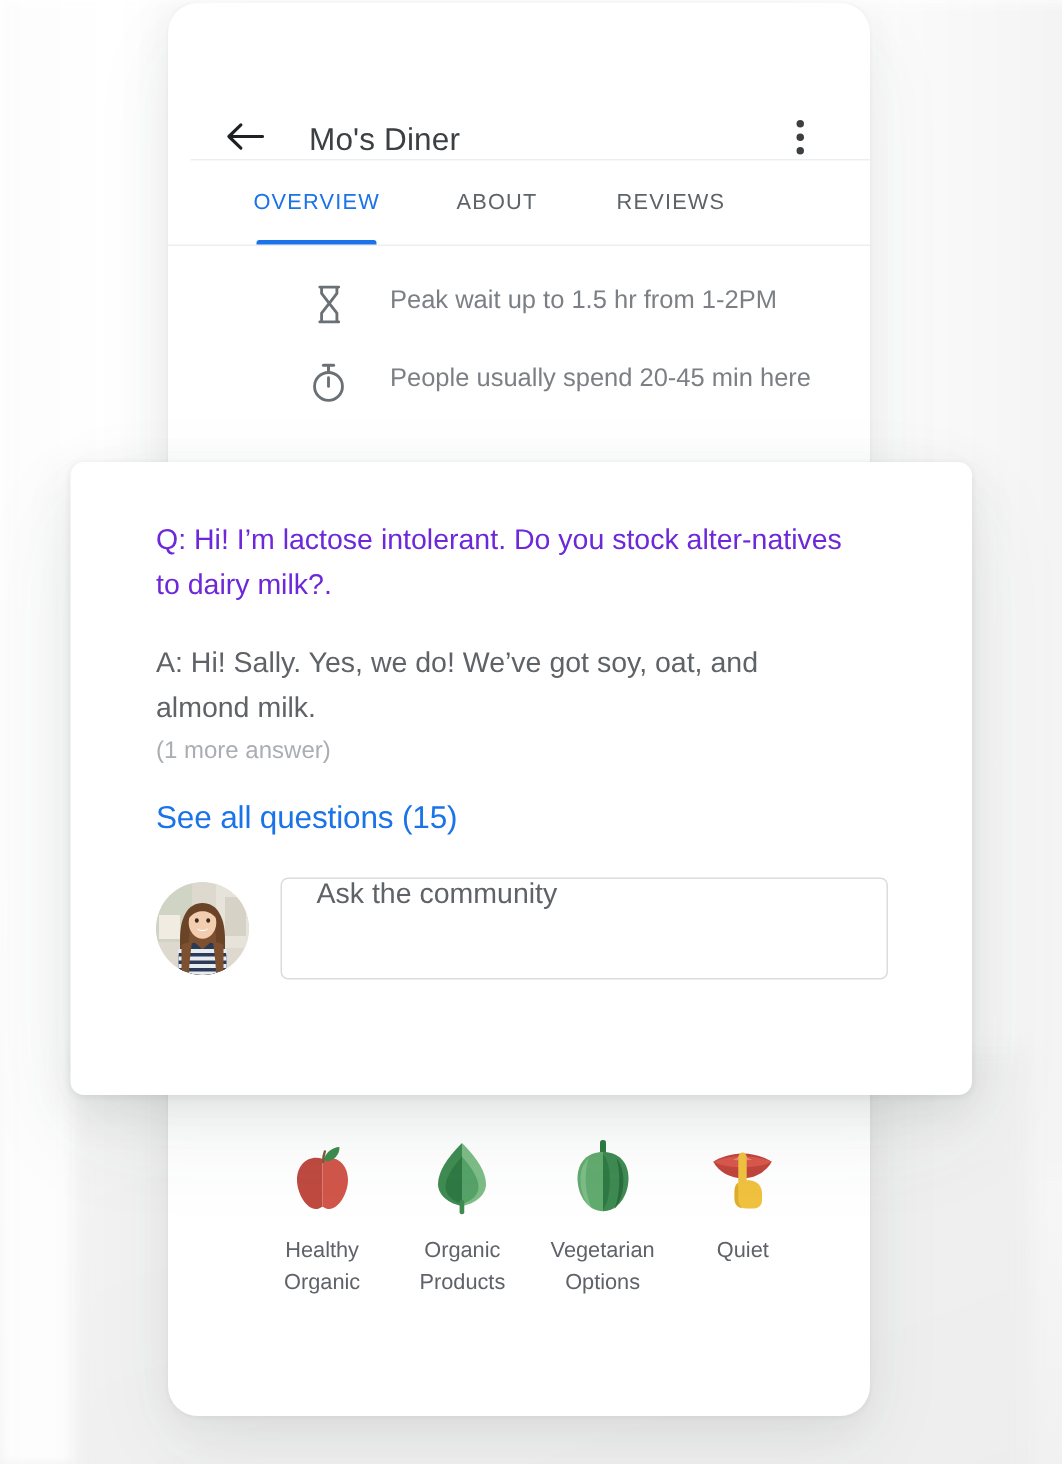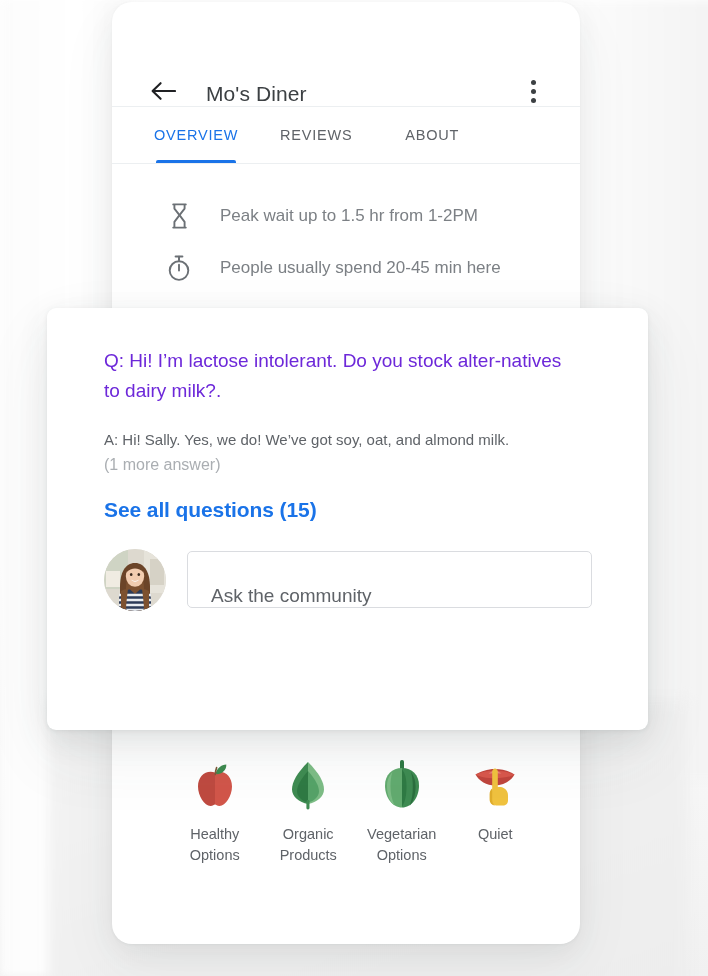--- a/index.html
+++ b/index.html
@@ -113,20 +113,21 @@
 
   
   .tab-bar {
     height: 57px;
     border-top: 1px solid #eceff1;
     display: flex;
     align-items: stretch;
     padding-left: 22px;
     box-sizing: border-box;
     position: relative;
+    margin-left: 15px;
   }
   .tab {
     position: relative;
     display: flex;
     align-items: center;
     justify-content: center;
     font-size: 14.5px;
     letter-spacing: 0.8px;
     color: #5f6368;
     padding: 0 20px;
@@ -148,23 +149,24 @@
   .tab-divider {
     height: 1px;
     background: #eceff1;
     margin: 0;
   }
 
   
   .info-list { padding: 26px 0 0 0; }
   .info-row {
     display: flex;
-    align-items: center;
+    align-items: flex-start;
     height: 52px;
     padding-left: 52px;
+    margin-left: 40px;
   }
   .info-icon {
     width: 30px;
     flex: 0 0 30px;
     display: flex;
     align-items: center;
     justify-content: center;
     color: #5f6368;
   }
   .info-text {
@@ -241,36 +243,36 @@
     margin: 0 0 27px 0;
   }
   .qa-q {
     font-size: 19px;
     line-height: 1.58;
     color: #6d28d9;
     margin: 0 0 22px 0;
     max-width: 460px;
   }
   .qa-a {
-    font-size: 15px;
+    font-size: 19px;
     line-height: 1.58;
     color: #5f6368;
     margin: 0;
     max-width: 460px;
   }
   .qa-more {
     font-size: 16px;
     line-height: 1.58;
     color: #aaaeb2;
     margin: 0;
   }
   .qa-link {
     display: inline-block;
     font-size: 21px;
-    font-weight: bold;
+    font-weight: normal;
     color: #1a73e8;
     margin-top: 21px;
     letter-spacing: -0.1px;
     cursor: pointer;
     text-decoration: none;
   }
   .ask-row {
     display: flex;
     align-items: center;
     margin-top: 27px;
@@ -280,25 +282,25 @@
     height: 62px;
     border-radius: 50%;
     flex: 0 0 62px;
     overflow: hidden;
     position: relative;
     background: #e8e6e0;
   }
   .ask-input {
     flex: 1 1 auto;
     margin-left: 21px;
-    height: 57px;
+    height: 68px;
     border: 1px solid #dadce0;
     border-radius: 5px;
     display: flex;
-    align-items: flex-end;
+    align-items: flex-start;
     padding: 0 23px;
     box-sizing: border-box;
     background: #fff;
     cursor: text;
   }
   .ask-placeholder {
     font-size: 19px;
     color: #5f6368;
   }
 </style>
@@ -325,24 +327,24 @@
         <i></i>
         <i></i>
     </div>
   </div>
 
   <div class="tab-bar">
     <div class="tab active">
       <span>OVERVIEW</span>
     </div>
     <div class="tab">
+      <span>ABOUT</span>
+    </div>
+    <div class="tab">
       <span>REVIEWS</span>
-    </div>
-    <div class="tab">
-      <span>ABOUT</span>
     </div>
   </div>
   <div class="tab-divider"></div>
 
   <div class="info-list">
 
     <div class="info-row">
       <div class="info-icon">
         <svg width="19" height="26" viewBox="0 0 19 26" aria-hidden="true">
           <path d="M3.2 1.4 H15.8 M3.2 24.6 H15.8" stroke="#6b7075" stroke-width="1.9" stroke-linecap="round"></path>
@@ -374,21 +376,21 @@
       <div class="highlight-item">
         <div class="highlight-glyph">
           <svg width="46" height="50" viewBox="0 0 46 50" aria-hidden="true">
             <path d="M23 12.5 C14 9.5 6 16 6 26.5 C6 36 12.5 46 18.5 46 C21 46 21.8 44.6 23 44.6 Z" fill="#bf4a40"></path>
             <path d="M23 12.5 C32 9.5 40 16 40 26.5 C40 36 33.5 46 27.5 46 C25 46 24.2 44.6 23 44.6 Z" fill="#d2564a"></path>
             <path d="M23.8 13.4 C24.6 8.6 29.4 4.8 34.3 4.6 C34.6 9.8 30.4 13.8 25.6 14.2 Z" fill="#3d8b4f"></path>
             <path d="M23.4 14.6 C23.4 11.6 23.9 9.4 24.6 7.6" stroke="#7e5a3a" stroke-width="1.6" stroke-linecap="round" fill="none"></path>
           </svg>
         </div>
         <div class="highlight-label">Healthy
-Options</div>
+Organic</div>
       </div>
 
       <div class="highlight-item">
         <div class="highlight-glyph">
           <svg width="42" height="52" viewBox="0 0 42 52" aria-hidden="true">
             <path d="M21 3 C10 14 5 23 5 30.5 C5 37.5 12 43.5 21 45 Z" fill="#3f8c52"></path>
             <path d="M21 3 C32 14 37 23 37 30.5 C37 37.5 30 43.5 21 45 Z" fill="#7dbd86"></path>
             <path d="M21 12 C13.5 20.5 10 27 10 32.5 C10 37.5 14.8 42 21 43.6 Z" fill="#2f7a44"></path>
             <path d="M21 12 C28.5 20.5 32 27 32 32.5 C32 37.5 27.2 42 21 43.6 Z" fill="#56a368"></path>
             <rect x="19.4" y="41" width="3.1" height="9.5" rx="1.4" fill="#3f8c52"></rect>

